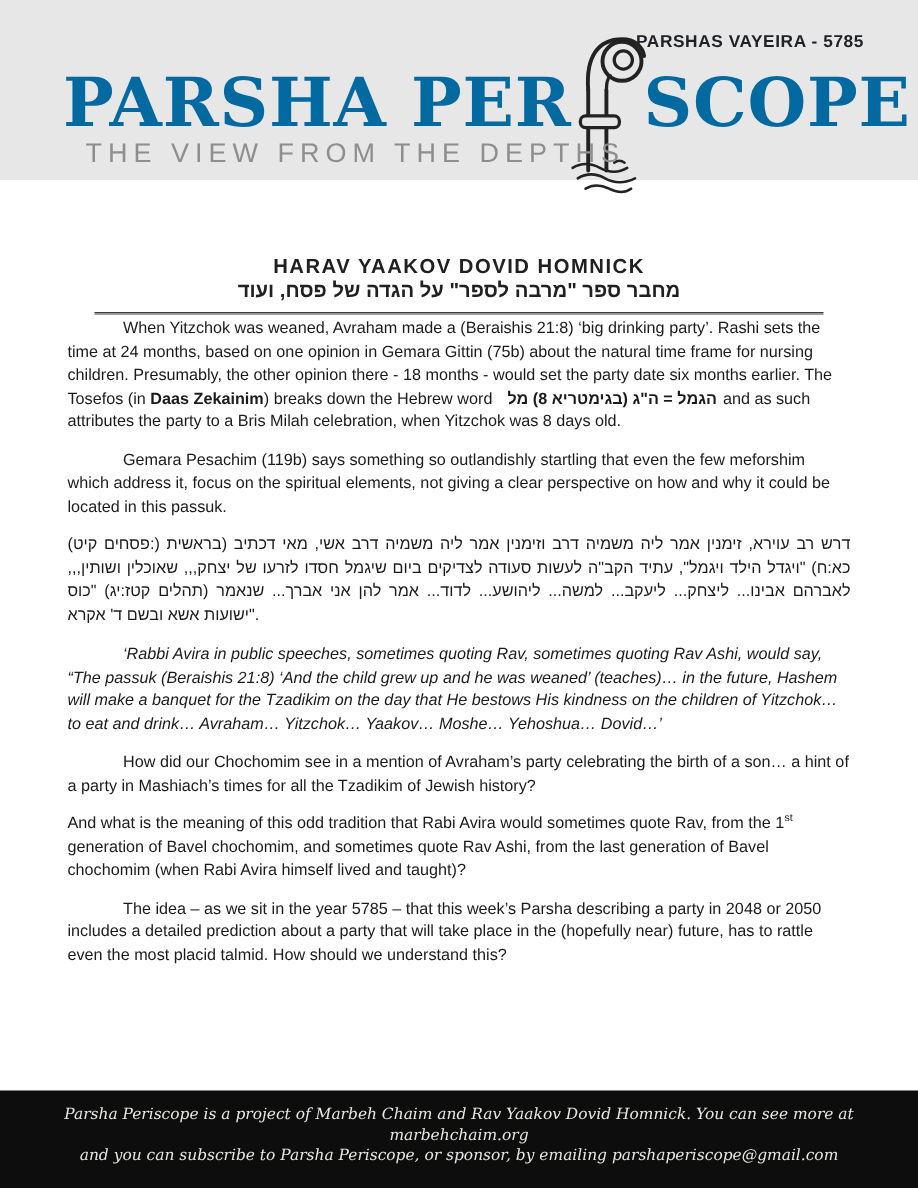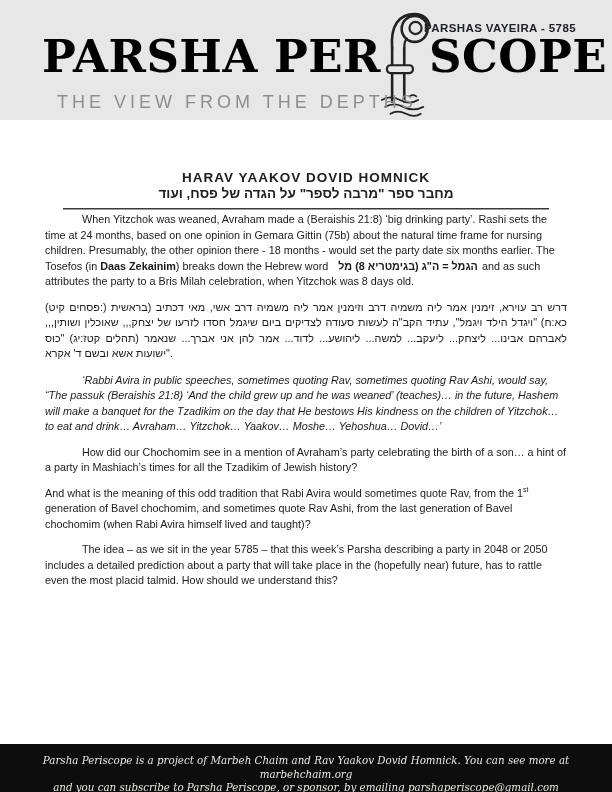--- a/index.html
+++ b/index.html
@@ -13,23 +13,23 @@
   
   .masthead {
     position: absolute; top: 0; left: 0; width: 612px; height: 120px;
     background: #e7e7e8;
   }
   .edition {
     position: absolute; top: 22px; right: 36px;
     font-size: 11.5px; font-weight: 700; letter-spacing: 0.4px; color: #202226;
   }
   .logo-row {
-    position: absolute; top: 34px; left: 42px; white-space: nowrap;
+    position: absolute; top: 46px; left: 42px; white-space: nowrap;
     font-family: "DejaVu Serif", "Liberation Serif", serif;
-    font-weight: 700; font-size: 45px; line-height: 1; color: #000000;
+    font-weight: 700; font-size: 45px; line-height: 1; color: #0369a1;
     letter-spacing: 0.5px;
     text-align: right;
   }
   .logo-row .txt { display: inline-block; vertical-align: top; }
   .scope-icon {
     display: inline-block; vertical-align: top;
     width: 52px; height: 118px; margin: -26px -3px 0 -1px;
   }
   .tagline {
     position: absolute; top: 92px; left: 57px;
@@ -63,21 +63,21 @@
   .heb-inline { font-weight: 700; margin: 0 4px 0 10px; unicode-bidi: embed; }
   .heb-block {
     direction: ltr; text-align: justify; font-weight: 400;
     margin: 0 0 11px 0 !important;
   }
   .translation { font-style: italic; }
   sup { font-size: 7px; line-height: 0; }
 
   
   .footer {
-    position: absolute; left: 0; bottom: 0; width: 612px; height: 48px;
+    position: absolute; left: 0; bottom: 0; width: 612px; height: 65px;
     background: #0d0d0d; color: #e8e8e4; text-align: center;
     font-family: "DejaVu Serif", "Liberation Serif", serif;
     font-style: italic; font-size: 10.3px; line-height: 13.5px;
     padding-top: 10px;
   }
 </style>
 </head>
 <body>
 
 <div class="page">
@@ -113,20 +113,21 @@
   <div class="author-block">
     <div class="author-name">HARAV YAAKOV DOVID HOMNICK</div>
     <div class="author-credit" lang="he">מחבר ספר "מרבה לספר" על הגדה של פסח, ועוד</div>
     <hr class="head-rule">
   </div>
 
   <div class="article">
 
     <p class="ind"><span>When Yitzchok was weaned, Avraham made a (Beraishis 21:8) ‘big drinking party’. Rashi sets the time at 24 months, based on one opinion in Gemara Gittin (75b) about the natural time frame for nursing children. Presumably, the other opinion there - 18 months - would set the party date six months earlier. The Tosefos (in </span><span class="bold">Daas Zekainim</span><span>) breaks down the Hebrew word</span><span class="heb-inline" lang="he" dir="rtl">הגמל = ה"ג (בגימטריא 8) מל</span><span>and as such attributes the party to a Bris Milah celebration, when Yitzchok was 8 days old.</span></p>
 
+    <p class="ind">Gemara Pesachim (119b) says something so outlandishly startling that even the few meforshim which address it, focus on the spiritual elements, not giving a clear perspective on how and why it could be located in this passuk.</p>
 
     <p class="heb-block" lang="he">(פסחים קיט:) דרש רב עוירא, זימנין אמר ליה משמיה דרב וזימנין אמר ליה משמיה דרב אשי, מאי דכתיב (בראשית כא:ח) "ויגדל הילד ויגמל", עתיד הקב"ה לעשות סעודה לצדיקים ביום שיגמל חסדו לזרעו של יצחק,,, שאוכלין ושותין,,, לאברהם אבינו... ליצחק... ליעקב... למשה... ליהושע... לדוד... אמר להן אני אברך... שנאמר (תהלים קטז:יג) "כוס ישועות אשא ובשם ד' אקרא".</p>
 
     <p class="ind translation">‘Rabbi Avira in public speeches, sometimes quoting Rav, sometimes quoting Rav Ashi, would say, “The passuk (Beraishis 21:8) ‘And the child grew up and he was weaned’ (teaches)… in the future, Hashem will make a banquet for the Tzadikim on the day that He bestows His kindness on the children of Yitzchok… to eat and drink… Avraham… Yitzchok… Yaakov… Moshe… Yehoshua… Dovid…’</p>
 
     <p class="ind">How did our Chochomim see in a mention of Avraham’s party celebrating the birth of a son… a hint of a party in Mashiach’s times for all the Tzadikim of Jewish history?</p>
 
     <p><span>And what is the meaning of this odd tradition that Rabi Avira would sometimes quote Rav, from the 1</span><sup>st</sup><span> generation of Bavel chochomim, and sometimes quote Rav Ashi, from the last generation of Bavel chochomim (when Rabi Avira himself lived and taught)?</span></p>
 
 

